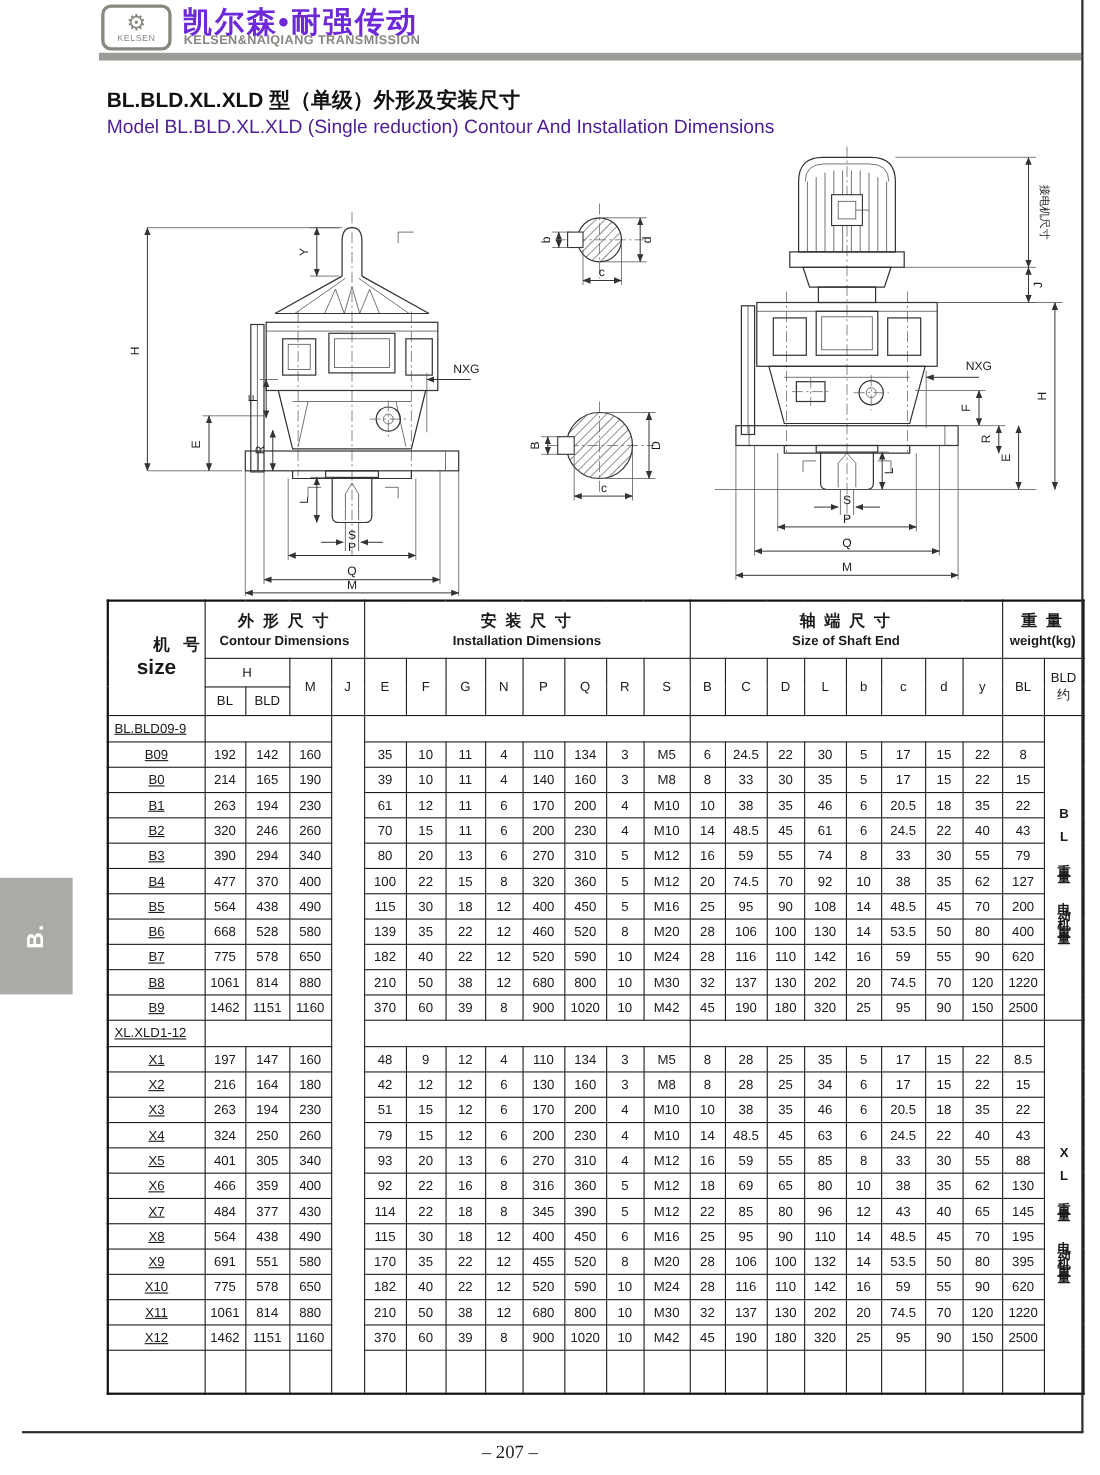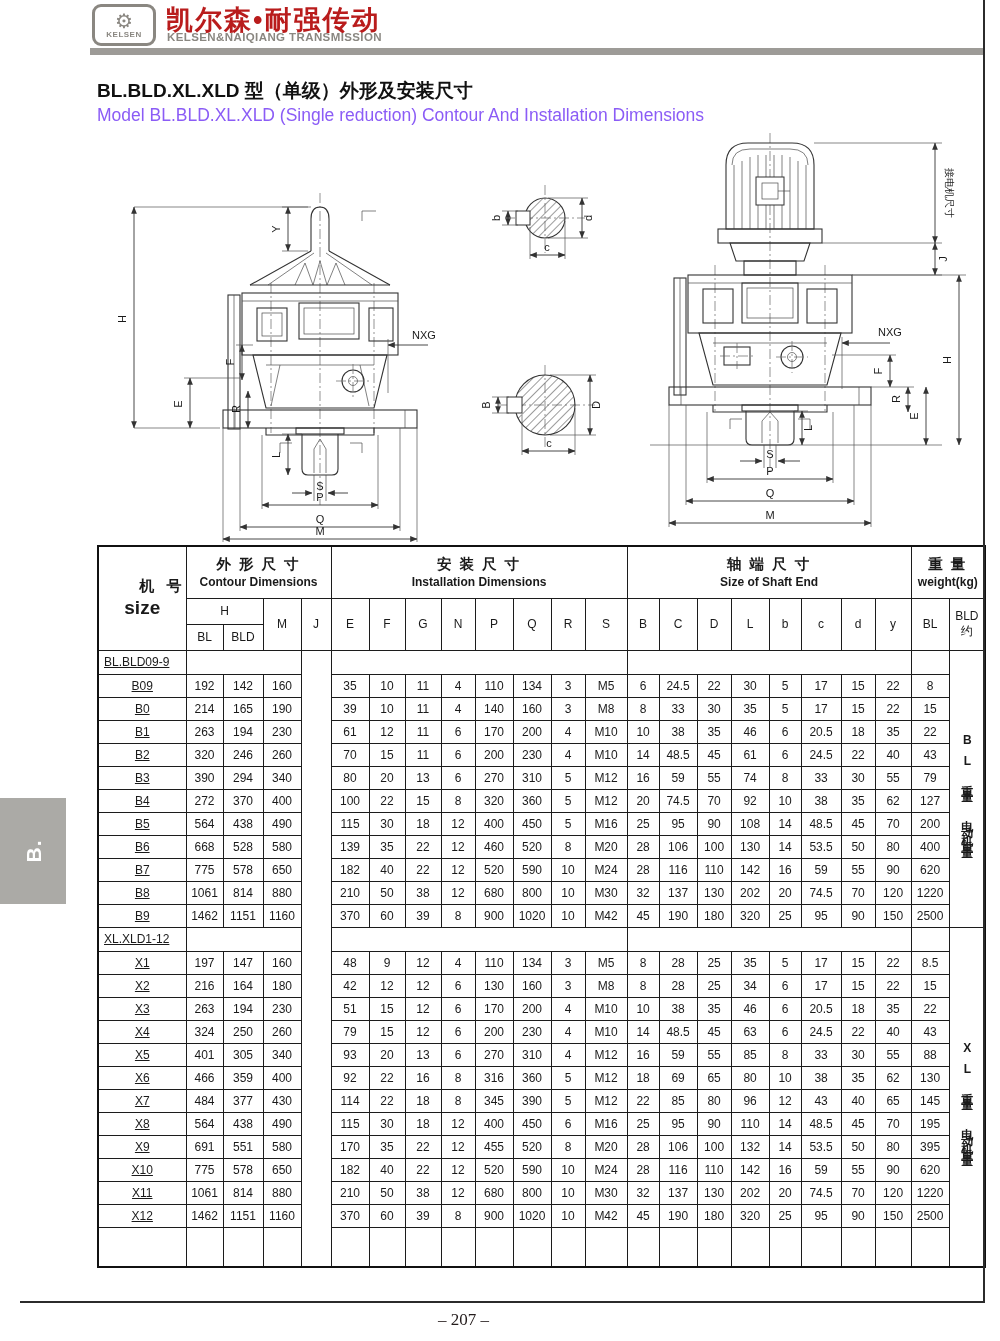--- a/index.html
+++ b/index.html
@@ -6,27 +6,27 @@
   html,body { width:1000px; height:1341px; background:#ffffff; font-family:"Liberation Sans", sans-serif; position:relative; overflow:hidden; color:#1a1a1a; }
 
   
   .right-border { position:absolute; left:983px; top:0; width:2px; height:1302px; background:#2b2b2b; }
   .bottom-border { position:absolute; left:20px; top:1301px; width:965px; height:2px; background:#2b2b2b; }
   .page-number { position:absolute; left:0; top:1310px; width:927px; text-align:center; font-size:17px; color:#241c1c; font-family:"Liberation Serif", serif; }
 
   
   .logo-badge { position:absolute; left:92px; top:4px; width:64px; height:42px; border:3px solid #8a8781; border-radius:9px; display:flex; flex-direction:column; align-items:center; justify-content:center; color:#8a8781; }
   .logo-badge .gear { font-size:20px; line-height:18px; }
-  .logo-badge .badge-text { font-size:8px; font-weight:bold; letter-spacing:0.5px; }
-  .logo-zh { position:absolute; left:166px; top:2px; font-size:27px; font-weight:bold; color:#b91c1c; letter-spacing:2px; }
+  .logo-badge .badge-text { font-size:8px; font-weight:normal; letter-spacing:0.5px; }
+  .logo-zh { position:absolute; left:166px; top:2px; font-size:27px; font-weight:bold; color:#6d28d9; letter-spacing:2px; }
   .logo-en { position:absolute; left:167px; top:31px; font-size:11.5px; font-weight:bold; color:#8a8781; letter-spacing:0.4px; }
   .gray-rule { position:absolute; left:90px; top:48px; width:893px; height:7px; background:#9d9b97; }
 
   .title-zh { position:absolute; left:97px; top:78px; font-size:19px; font-weight:600; color:#111; }
-  .title-en { position:absolute; left:97px; top:105px; font-size:17.5px; color:#8b5cf6; }
+  .title-en { position:absolute; left:97px; top:105px; font-size:17.5px; color:#4c1d95; }
 
   
   .side-tab { position:absolute; left:0; top:798px; width:66px; height:106px; background:#abaaa6; display:flex; align-items:center; justify-content:center; }
   .side-tab span { transform:rotate(-90deg); color:#ffffff; font-size:21px; font-weight:bold; letter-spacing:1px; }
 
   
   .diagram-wrap { position:absolute; left:90px; top:133px; width:890px; height:410px; }
   .out { stroke:#333; stroke-width:1.1; fill:none; }
   .thin { stroke:#4a4a4a; stroke-width:0.7; fill:none; }
   .dim { stroke:#333; stroke-width:0.9; marker-start:url(#ar); marker-end:url(#ar); }
@@ -522,21 +522,21 @@
         <td>55</td>
         <td>74</td>
         <td>8</td>
         <td>33</td>
         <td>30</td>
         <td>55</td>
         <td>79</td>
       </tr>
       <tr class="data-row">
         <td class="c-size">B4</td>
-        <td>272</td>
+        <td>477</td>
         <td>370</td>
         <td>400</td>
         <td>100</td>
         <td>22</td>
         <td>15</td>
         <td>8</td>
         <td>320</td>
         <td>360</td>
         <td>5</td>
         <td>M12</td>

